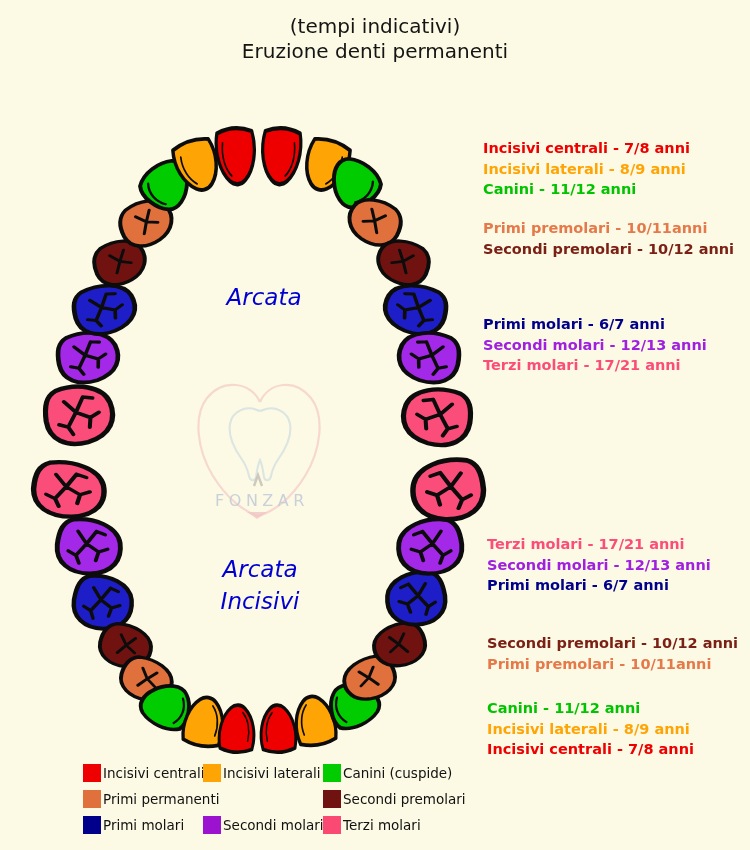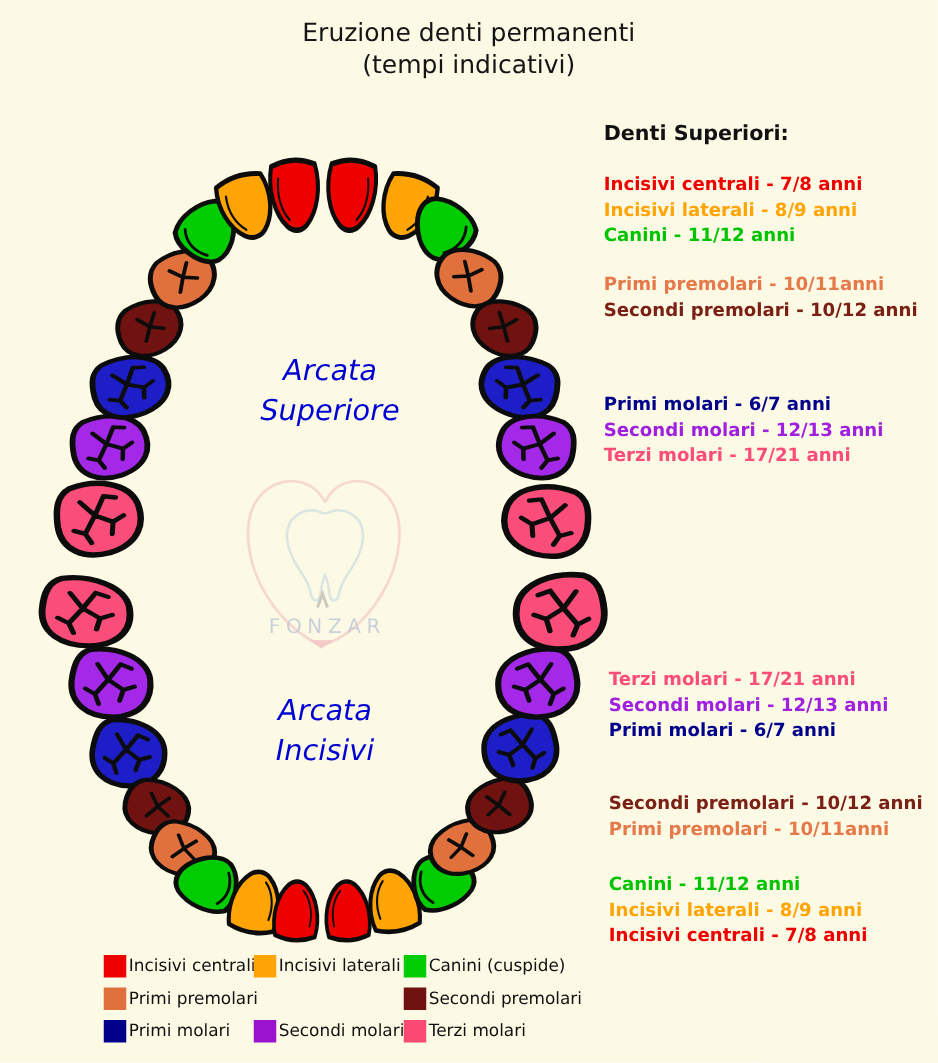--- a/index.html
+++ b/index.html
@@ -20,22 +20,22 @@
   .legend-item{position:absolute;display:flex;align-items:center;}
   .swatch{width:18px;height:18px;display:inline-block;flex:0 0 auto;}
   .legend-label{font-size:13.5px;color:#111;margin-left:2px;white-space:nowrap;}
 </style>
 </head>
 <body>
 
 <div class="stage">
 
   <div class="title">
+    <div>(tempi indicativi)</div>
     <div>Eruzione denti permanenti</div>
-    <div>(tempi indicativi)</div>
   </div>
 
   <svg class="watermark" viewBox="0 0 150 150">
     <path d="M75,30 C66,10 38,6 22,26 C8,44 12,78 28,104 C42,127 60,140 73,144 C88,140 106,127 120,104 C136,78 140,44 126,26 C110,6 84,10 75,30" fill="none" stroke="#f2bcbc" stroke-width="2.2" opacity="0.55"></path>
     <path d="M45,52 C47,40 60,33 72,38 C74,39 76,39 78,38 C90,33 103,40 105,52 C107,64 101,76 94,86 C89,93 87,99 86,104 C85,109 80,110 79,105 C78,98 77,92 75,88 C73,92 72,98 71,105 C70,110 65,109 64,104 C63,99 61,93 56,86 C49,76 43,64 45,52 Z" fill="none" stroke="#b9cfe0" stroke-width="2" opacity="0.5"></path>
     <path d="M69,114 L73,103 L77,114" fill="none" stroke="#c8c4b8" stroke-width="2.4" opacity="0.9"></path>
     <text x="77" y="134" text-anchor="middle" font-size="16" letter-spacing="4.5" fill="#c4ccd8" opacity="0.9">FONZAR</text>
     <path d="M62,140 L82,140 L72,147 Z" fill="#f0c6c6" opacity="0.8"></path>
   </svg>
 
@@ -229,28 +229,26 @@
       <div class="tooth" style="left: 409px; top: 456px; width: 78px; height: 66px; transform: rotate(-8deg) scaleX(-1);">
         <svg viewBox="0 0 100 100" preserveAspectRatio="none">
           <path d="M21,11 C51,1 85,10 93,36 C100,62 91,87 59,95 C29,101 7,86 5,57 C4,32 8,18 21,11 Z" fill="#fb4d79" stroke="#0c0c0c" stroke-width="7" stroke-linejoin="round"></path>
           <path d="M31,29 L46,47 M57,24 L46,47 M57,24 L70,27 M46,47 L34,69 M34,69 L22,64 M34,69 L40,81 M46,47 L65,57 M65,57 L77,50 M65,57 L63,72" fill="none" stroke="#0c0c0c" stroke-width="5.5" stroke-linecap="round"></path>
         </svg>
       </div>
     </div>
 
   <div class="arch-label upper">
     <div>Arcata</div>
-    <div>Superiore</div>
   </div>
   <div class="arch-label lower">
     <div>Arcata</div>
     <div>Incisivi</div>
   </div>
 
-  <div class="panel-heading" style="left:483px;top:97px;">Denti Superiori:</div>
 
   <div id="panels-layer">
       <div class="panel-group" style="left: 483px; top: 138px;">
         <div class="panel-line" style="color: rgb(238, 0, 0);">Incisivi centrali - 7/8 anni</div>
         <div class="panel-line" style="color: rgb(255, 164, 5);">Incisivi laterali - 8/9 anni</div>
         <div class="panel-line" style="color: rgb(0, 196, 0);">Canini - 11/12 anni</div>
       </div>
       <div class="panel-group" style="left: 483px; top: 218px;">
         <div class="panel-line" style="color: rgb(229, 121, 74);">Primi premolari - 10/11anni</div>
         <div class="panel-line" style="color: rgb(123, 32, 21);">Secondi premolari - 10/12 anni</div>
@@ -284,21 +282,21 @@
       <div class="legend-item" style="left: 203px; top: 764px;">
         <span class="swatch" style="background: rgb(255, 164, 5);"></span>
         <span class="legend-label">Incisivi laterali</span>
       </div>
       <div class="legend-item" style="left: 323px; top: 764px;">
         <span class="swatch" style="background: rgb(0, 204, 0);"></span>
         <span class="legend-label">Canini (cuspide)</span>
       </div>
       <div class="legend-item" style="left: 83px; top: 790px;">
         <span class="swatch" style="background: rgb(224, 112, 60);"></span>
-        <span class="legend-label">Primi premolari</span>
+        <span class="legend-label">Primi permanenti</span>
       </div>
       <div class="legend-item" style="left: 323px; top: 790px; text-align: right;">
         <span class="swatch" style="background: rgb(112, 19, 16);"></span>
         <span class="legend-label">Secondi premolari</span>
       </div>
       <div class="legend-item" style="left: 83px; top: 816px;">
         <span class="swatch" style="background: rgb(0, 0, 139);"></span>
         <span class="legend-label">Primi molari</span>
       </div>
       <div class="legend-item" style="left: 203px; top: 816px;">

